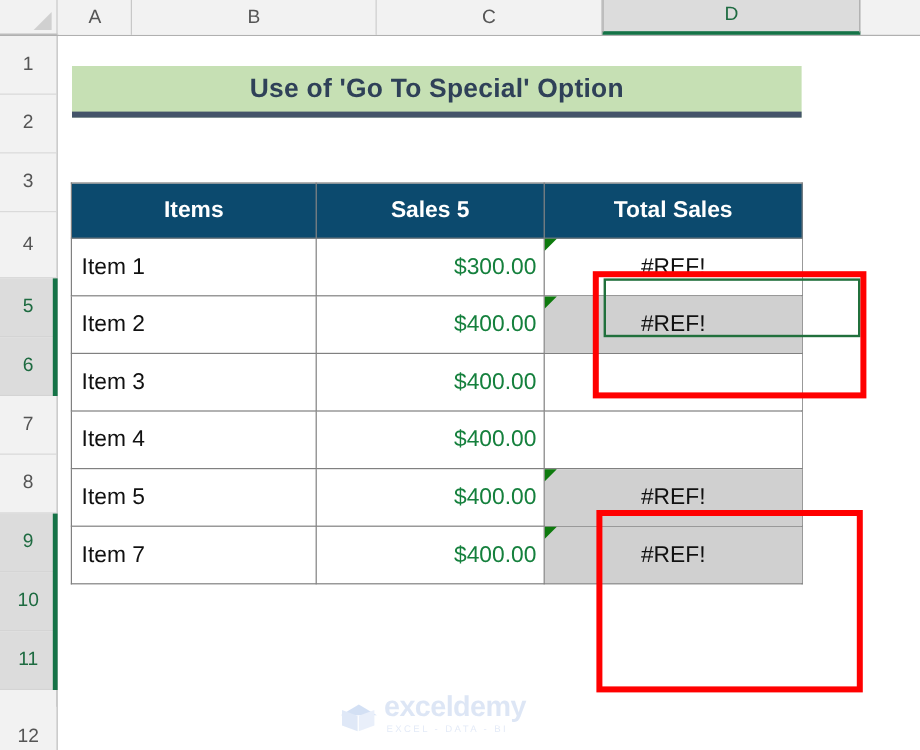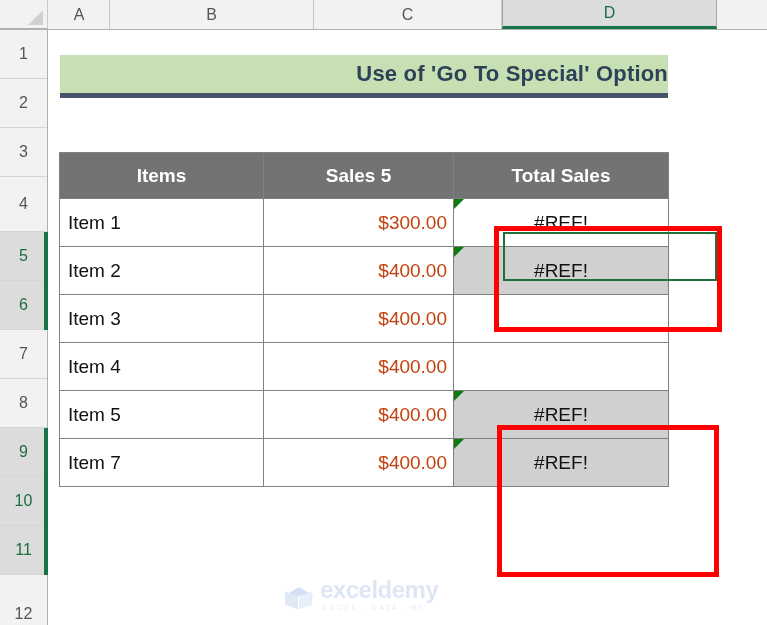--- a/index.html
+++ b/index.html
@@ -114,21 +114,21 @@
   
   .title-banner {
     position: absolute;
     left: 60px; top: 55px;
     width: 608px; height: 43px;
     background: #c6e0b4;
     border-bottom: 5px solid #44546a;
     box-sizing: border-box;
     display: flex;
     align-items: center;
-    justify-content: flex-end;
+    justify-content: center;
   }
   .title-text {
     font-size: 22px;
     font-weight: bold;
     color: #2f4158;
     letter-spacing: 0.2px;
     font-family: "Liberation Sans", sans-serif;
   }
 
   
@@ -141,40 +141,40 @@
   .dtable td, .dtable th {
     padding: 0;
     margin: 0;
     height: 48px;
     border: 1px solid #808080;
     box-sizing: border-box;
     font-size: 19px;
     font-family: "Liberation Sans", sans-serif;
   }
   .dtable th {
-    background: #737373;
+    background: #0c4a6e;
     color: #ffffff;
     font-weight: bold;
     text-align: center;
     font-size: 19px;
     height: 46px;
   }
   .col-items  { width: 204px; }
   .col-sales  { width: 190px; }
   .col-total  { width: 215px; }
 
   td.c-item {
     color: #111111;
     padding-left: 8px;
     text-align: left;
     vertical-align: middle;
     background: #ffffff;
   }
   td.c-money {
-    color: #c2410c;
+    color: #15803d;
     padding-right: 6px;
     text-align: right;
     vertical-align: middle;
     background: #ffffff;
   }
   td.c-total {
     text-align: center;
     vertical-align: middle;
     background: #ffffff;
     position: relative;

